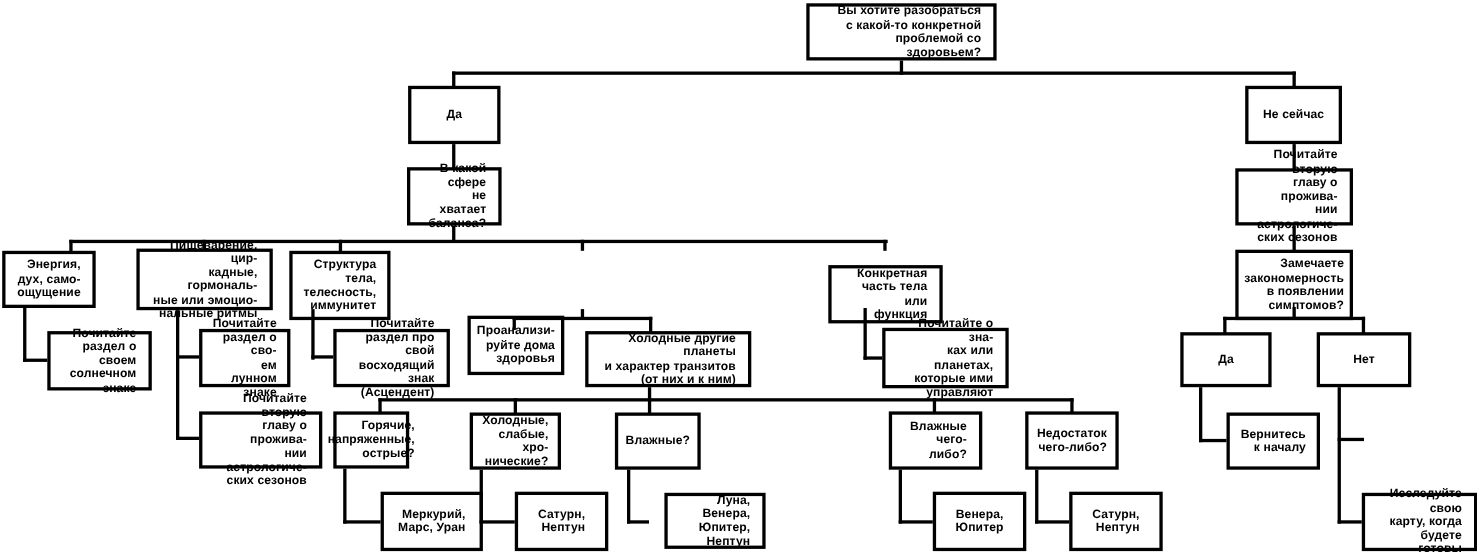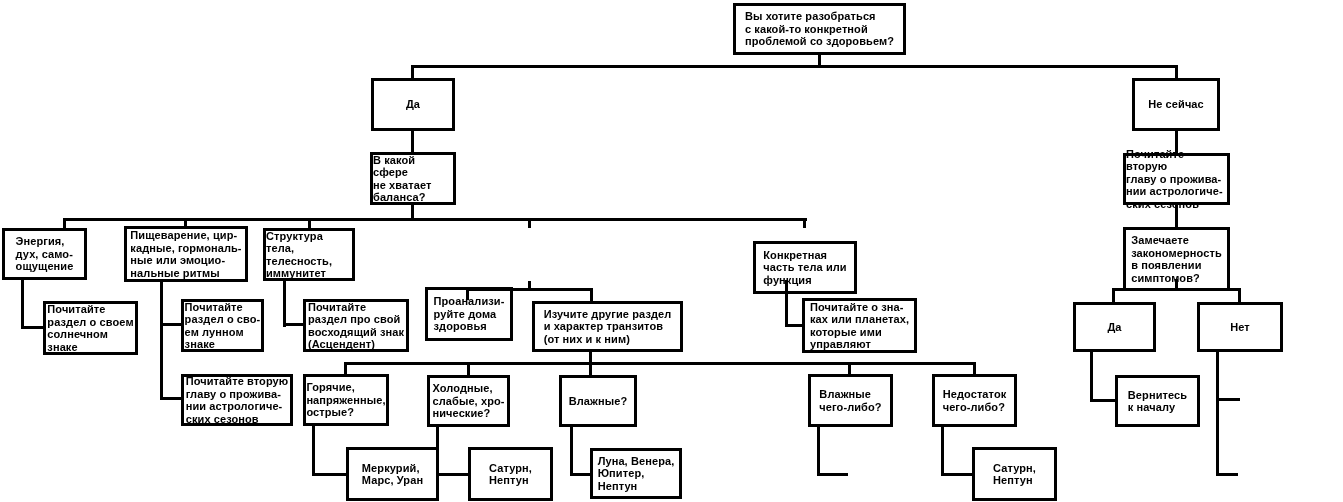--- a/index.html
+++ b/index.html
@@ -13,27 +13,27 @@
   }
   .node {
     position: absolute;
     box-sizing: border-box;
     border: 3px solid var(--ink, #000000);
     background: var(--bg, #ffffff);
     color: var(--ink, #000000);
     display: flex;
     align-items: center;
     justify-content: center;
-    text-align: left;
+    text-align: right;
     white-space: pre-line;
     font-size: 11px;
     line-height: 12.5px;
     font-weight: bold;
     letter-spacing: 0.1px;
-    padding: 0;
+    padding: 11px;
   }
   .ln {
     position: absolute;
     background: var(--ink, #000000);
   }
 </style>
 </head>
 <body>
 
 <div class="canvas">
@@ -50,21 +50,21 @@
 главу о прожива-
 нии астрологиче-
 ских сезонов</div>
   <div class="node" style="left:2px;top:228px;width:85px;height:52px">Энергия,
 дух, само-
 ощущение</div>
   <div class="node" style="left:124px;top:226px;width:124px;height:56px">Пищеварение, цир-
 кадные, гормональ-
 ные или эмоцио-
 нальные ритмы</div>
-  <div class="node" style="left:263px;top:228px;width:92px;height:53px">Структура тела,
+  <div class="node" style="left:263px;top:228px;width:92px;height:63px">Структура тела,
 телесность,
 иммунитет</div>
   <div class="node" style="left:753px;top:241px;width:104px;height:53px">Конкретная
 часть тела или
 функция</div>
   <div class="node" style="left:1123px;top:227px;width:107px;height:64px">Замечаете
 закономерность
 в появлении
 симптомов?</div>
   <div class="node" style="left:43px;top:301px;width:95px;height:54px">Почитайте
@@ -75,55 +75,60 @@
 раздел о сво-
 ем лунном
 знаке</div>
   <div class="node" style="left:303px;top:299px;width:106px;height:53px">Почитайте
 раздел про свой
 восходящий знак
 (Асцендент)</div>
   <div class="node" style="left:425px;top:287px;width:88px;height:54px">Проанализи-
 руйте дома
 здоровья</div>
-  <div class="node" style="left:532px;top:301px;width:151px;height:51px">Изучите другие раздел
+  <div class="node" style="left:532px;top:301px;width:151px;height:51px">Холодные другие планеты
 и характер транзитов
 (от них и к ним)</div>
   <div class="node" style="left:802px;top:298px;width:115px;height:55px">Почитайте о зна-
 ках или планетах,
 которые ими
 управляют</div>
   <div class="node" style="left:1073px;top:302px;width:83px;height:50px">Да</div>
   <div class="node" style="left:1197px;top:302px;width:86px;height:50px">Нет</div>
   <div class="node" style="left:181px;top:374px;width:112px;height:52px">Почитайте вторую
 главу о прожива-
 нии астрологиче-
 ских сезонов</div>
-  <div class="node" style="left:303px;top:374px;width:86px;height:52px">Горячие,
+  <div class="node" style="left:303px;top:374px;width:69px;height:52px">Горячие,
 напряженные,
 острые?</div>
   <div class="node" style="left:427px;top:375px;width:83px;height:52px">Холодные,
 слабые, хро-
 нические?</div>
   <div class="node" style="left:559px;top:375px;width:78px;height:52px">Влажные?</div>
   <div class="node" style="left:808px;top:374px;width:85px;height:53px">Влажные
 чего-либо?</div>
   <div class="node" style="left:932px;top:374px;width:85px;height:53px">Недостаток
 чего-либо?</div>
   <div class="node" style="left:1115px;top:375px;width:85px;height:52px">Вернитесь
 к началу</div>
   <div class="node" style="left:346px;top:447px;width:93px;height:54px">Меркурий,
 Марс, Уран</div>
   <div class="node" style="left:468px;top:447px;width:85px;height:54px">Сатурн,
 Нептун</div>
-  <div class="node" style="left:590px;top:448px;width:92px;height:51px">Луна, Венера,
+  <div class="node" style="left:604px;top:448px;width:92px;height:51px">Луна, Венера,
 Юпитер,
 Нептун</div>
+  <div class="node" style="left:848px;top:447px;width:85px;height:54px">Венера,
+Юпитер</div>
   <div class="node" style="left:972px;top:447px;width:85px;height:54px">Сатурн,
 Нептун</div>
+  <div class="node" style="left:1238px;top:448px;width:105px;height:53px">Исследуйте свою
+карту, когда
+будете готовы</div>
 
   <div class="ln" style="left:818px;top:55px;width:3px;height:13px"></div>
   <div class="ln" style="left:411px;top:65px;width:767px;height:3px"></div>
   <div class="ln" style="left:411px;top:65px;width:3px;height:14px"></div>
   <div class="ln" style="left:1175px;top:65px;width:3px;height:14px"></div>
   <div class="ln" style="left:411px;top:131px;width:3px;height:22px"></div>
   <div class="ln" style="left:1175px;top:131px;width:3px;height:23px"></div>
   <div class="ln" style="left:1175px;top:205px;width:3px;height:23px"></div>
   <div class="ln" style="left:411px;top:205px;width:3px;height:14px"></div>
   <div class="ln" style="left:63px;top:218px;width:744px;height:3px"></div>

